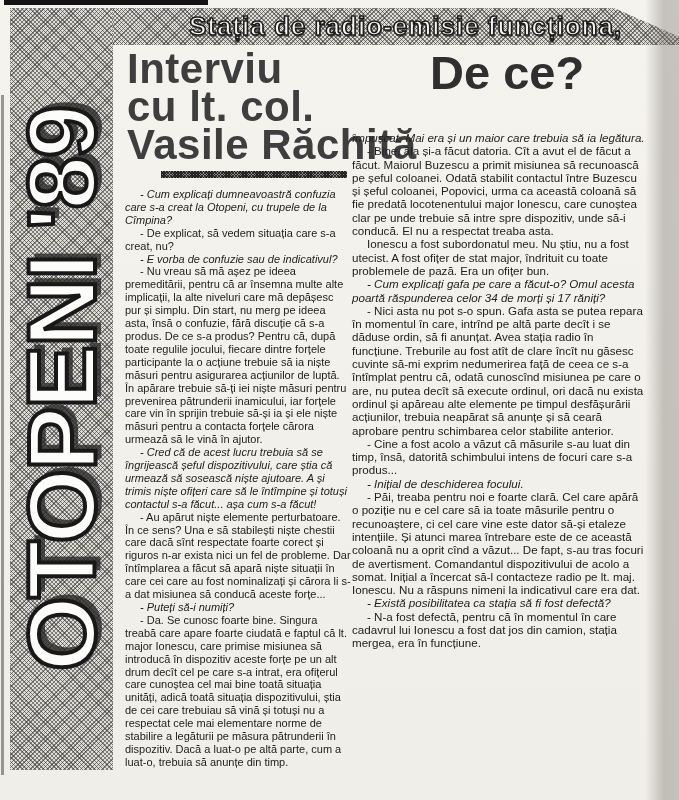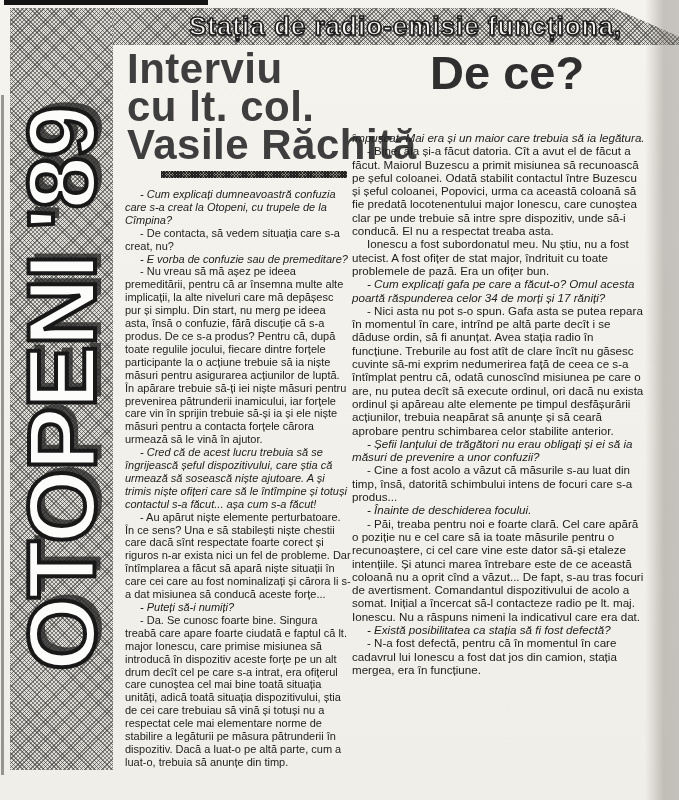--- a/index.html
+++ b/index.html
@@ -109,38 +109,37 @@
     <span>cu lt. col.</span>
     <span>Vasile Răchită</span>
   </h1>
 
   <h2 class="section-heading">De ce?</h2>
 
   <div class="title-divider hatch-dark"></div>
 
   <div class="col left">
       <p class="para question">- Cum explicați dumneavoastră confuzia care s-a creat la Otopeni, cu trupele de la Cîmpina?</p>
-      <p class="para answer">- De contacta, să vedem situația care s-a creat, nu?</p>
-      <p class="para question">- E vorba de confuzie sau de premeditare?</p>
+      <p class="para answer">- De explicat, să vedem situația care s-a creat, nu?</p>
+      <p class="para question">- E vorba de confuzie sau de indicativul?</p>
       <p class="para answer">- Nu vreau să mă așez pe ideea premeditării, pentru că ar însemna multe alte implicații, la alte niveluri care mă depășesc pur și simplu. Din start, nu merg pe ideea asta, însă o confuzie, fără discuție că s-a produs. De ce s-a produs? Pentru că, după toate regulile jocului, fiecare dintre forțele participante la o acțiune trebuie să ia niște măsuri pentru asigurarea acțiunilor de luptă. În apărare trebuie să-ți iei niște măsuri pentru prevenirea pătrunderii inamicului, iar forțele care vin în sprijin trebuie să-și ia și ele niște măsuri pentru a contacta forțele cărora urmează să le vină în ajutor.</p>
       <p class="para question">- Cred că de acest lucru trebuia să se îngrijească șeful dispozitivului, care știa că urmează să sosească niște ajutoare. A și trimis niște ofițeri care să le întîmpine și totuși contactul s-a făcut... așa cum s-a făcut!</p>
       <p class="para answer">- Au apărut niște elemente perturbatoare. În ce sens? Una e să stabilești niște chestii care dacă sînt respectate foarte corect și riguros n-ar exista nici un fel de probleme. Dar întîmplarea a făcut să apară niște situații în care cei care au fost nominalizați și cărora li s-a dat misiunea să conducă aceste forțe...</p>
       <p class="para question">- Puteți să-i numiți?</p>
       <p class="para answer">- Da. Se cunosc foarte bine. Singura treabă care apare foarte ciudată e faptul că lt. major Ionescu, care primise misiunea să introducă în dispozitiv aceste forțe pe un alt drum decît cel pe care s-a intrat, era ofițerul care cunoștea cel mai bine toată situația unități, adică toată situația dispozitivului, știa de cei care trebuiau să vină și totuși nu a respectat cele mai elementare norme de stabilire a legăturii pe măsura pătrunderii în dispozitiv. Dacă a luat-o pe altă parte, cum a luat-o, trebuia să anunțe din timp.</p>
     </div>
 
   <div class="col right">
       <p class="para question cont">împușcat. Mai era și un maior care trebuia să ia legătura.</p>
       <p class="para answer">- Bine, ăla și-a făcut datoria. Cît a avut el de făcut a făcut. Maiorul Buzescu a primit misiunea să recunoască pe șeful coloanei. Odată stabilit contactul între Buzescu și șeful coloanei, Popovici, urma ca această coloană să fie predată locotenentului major Ionescu, care cunoștea clar pe unde trebuie să intre spre dispozitiv, unde să-i conducă. El nu a respectat treaba asta.</p>
       <p class="para answer">Ionescu a fost subordonatul meu. Nu știu, nu a fost utecist. A fost ofițer de stat major, îndrituit cu toate problemele de pază. Era un ofițer bun.</p>
       <p class="para question">- Cum explicați gafa pe care a făcut-o? Omul acesta poartă răspunderea celor 34 de morți și 17 răniți?</p>
       <p class="para answer">- Nici asta nu pot s-o spun. Gafa asta se putea repara în momentul în care, intrînd pe altă parte decît i se dăduse ordin, să fi anunțat. Avea stația radio în funcțiune. Treburile au fost atît de clare încît nu găsesc cuvinte să-mi exprim nedumerirea față de ceea ce s-a întîmplat pentru că, odată cunoscînd misiunea pe care o are, nu putea decît să execute ordinul, ori dacă nu exista ordinul și apăreau alte elemente pe timpul desfășurării acțiunilor, trebuia neapărat să anunțe și să ceară aprobare pentru schimbarea celor stabilite anterior.</p>
-      <p class="para question">- Șefii lanțului de trăgători nu erau obligați și ei să ia măsuri de prevenire a unor confuzii?</p>
       <p class="para answer">- Cine a fost acolo a văzut că măsurile s-au luat din timp, însă, datorită schimbului intens de focuri care s-a produs...</p>
-      <p class="para question">- Înainte de deschiderea focului.</p>
+      <p class="para question">- Inițial de deschiderea focului.</p>
       <p class="para answer">- Păi, treaba pentru noi e foarte clară. Cel care apără o poziție nu e cel care să ia toate măsurile pentru o recunoaștere, ci cel care vine este dator să-și etaleze intențiile. Și atunci marea întrebare este de ce această coloană nu a oprit cînd a văzut... De fapt, s-au tras focuri de avertisment. Comandantul dispozitivului de acolo a somat. Inițial a încercat să-l contacteze radio pe lt. maj. Ionescu. Nu a răspuns nimeni la indicativul care era dat.</p>
       <p class="para question">- Există posibilitatea ca stația să fi fost defectă?</p>
       <p class="para answer">- N-a fost defectă, pentru că în momentul în care cadavrul lui Ionescu a fost dat jos din camion, stația mergea, era în funcțiune.</p>
     </div>
 
   <div class="left-fold"></div>
   <div class="page-edge"></div>
 
 </div>
 

